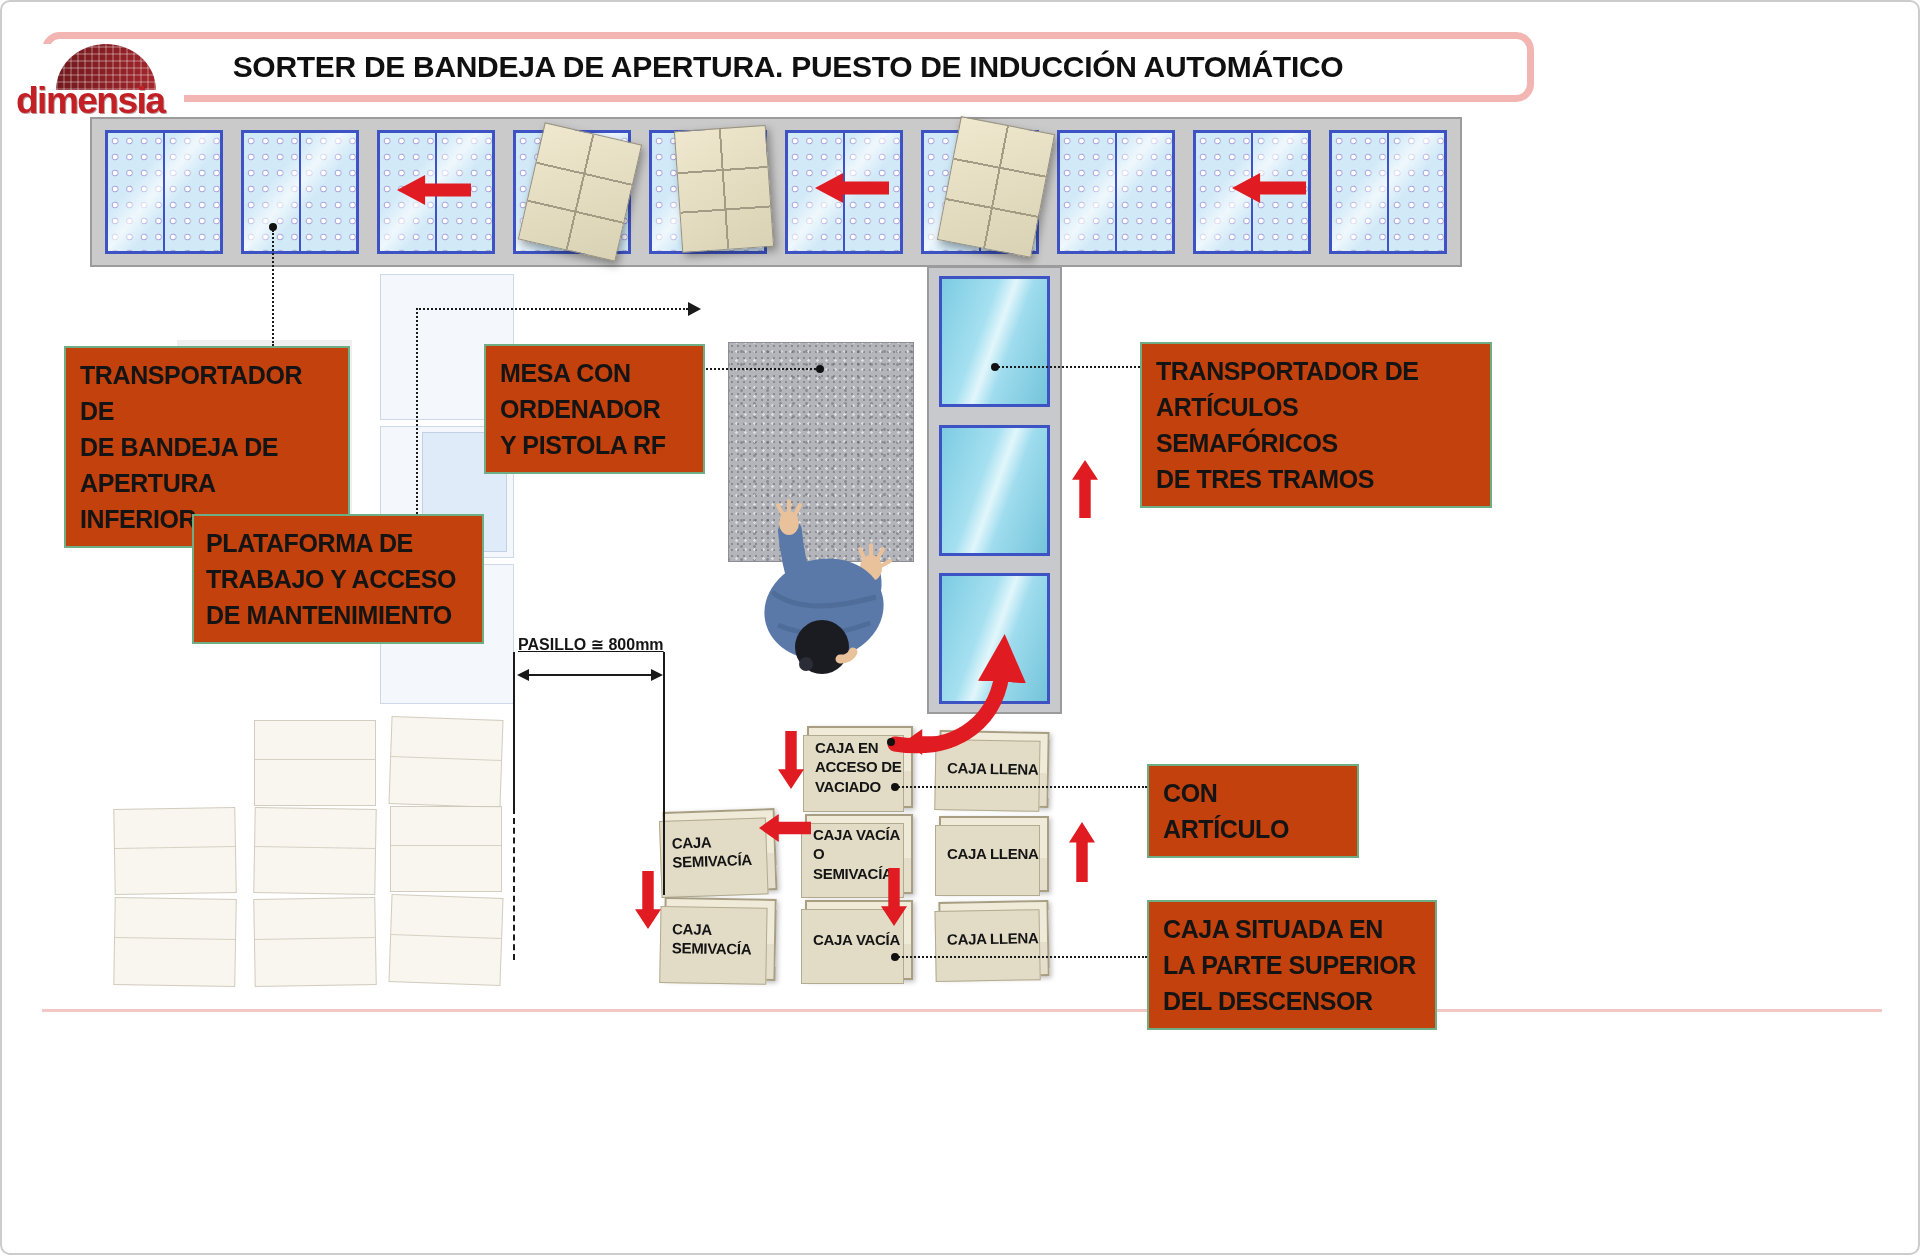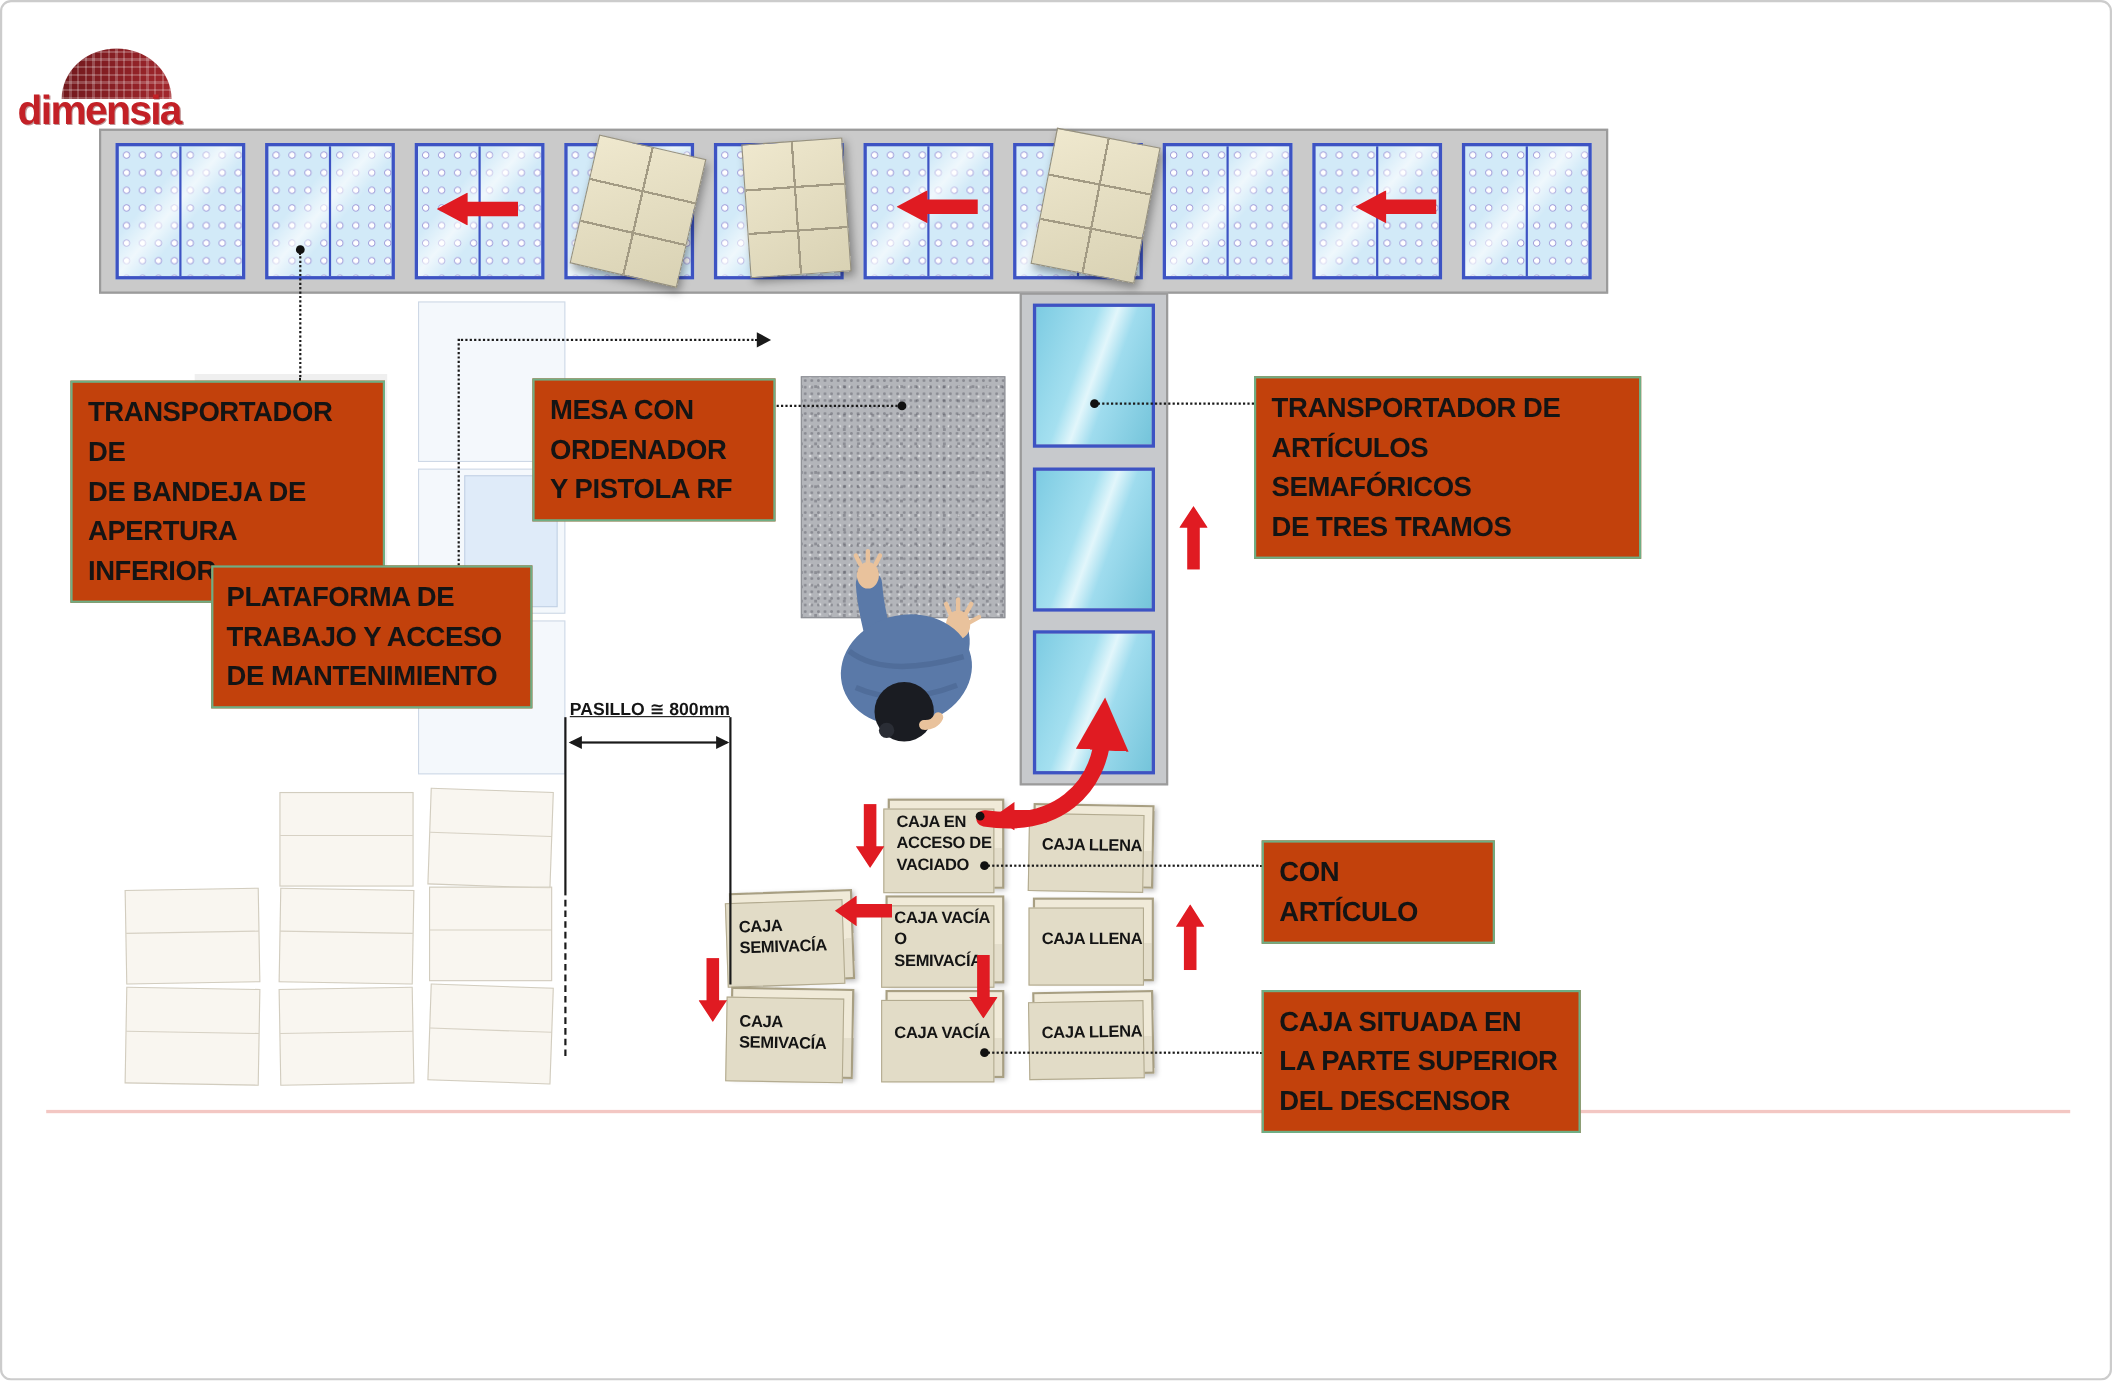--- a/index.html
+++ b/index.html
@@ -161,20 +161,23 @@
 
   <div class="ghostbox" style="left:252px;top:718px;width:122px;height:86px;"></div>
   <div class="ghostbox" style="left:388px;top:716px;width:112px;height:88px;transform:rotate(2deg);"></div>
   <div class="ghostbox" style="left:112px;top:806px;width:122px;height:86px;transform:rotate(-1deg);"></div>
   <div class="ghostbox" style="left:252px;top:806px;width:122px;height:86px;transform:rotate(1deg);"></div>
   <div class="ghostbox" style="left:388px;top:804px;width:112px;height:86px;"></div>
   <div class="ghostbox" style="left:112px;top:896px;width:122px;height:88px;transform:rotate(1deg);"></div>
   <div class="ghostbox" style="left:252px;top:896px;width:122px;height:88px;transform:rotate(-1deg);"></div>
   <div class="ghostbox" style="left:388px;top:894px;width:112px;height:88px;transform:rotate(2deg);"></div>
 
+  <div class="banner">
+    <span class="title">SORTER DE BANDEJA DE APERTURA. PUESTO DE INDUCCIÓN AUTOMÁTICO</span>
+  </div>
   <div class="logo">
     <div class="logo-arc"></div>
     <div class="logo-text">dimensia</div>
   </div>
 
   <div class="tray-strip">
     <div class="tray-row">
         <div class="tray-module"></div>
         <div class="tray-module"></div>
         <div class="tray-module"></div>

